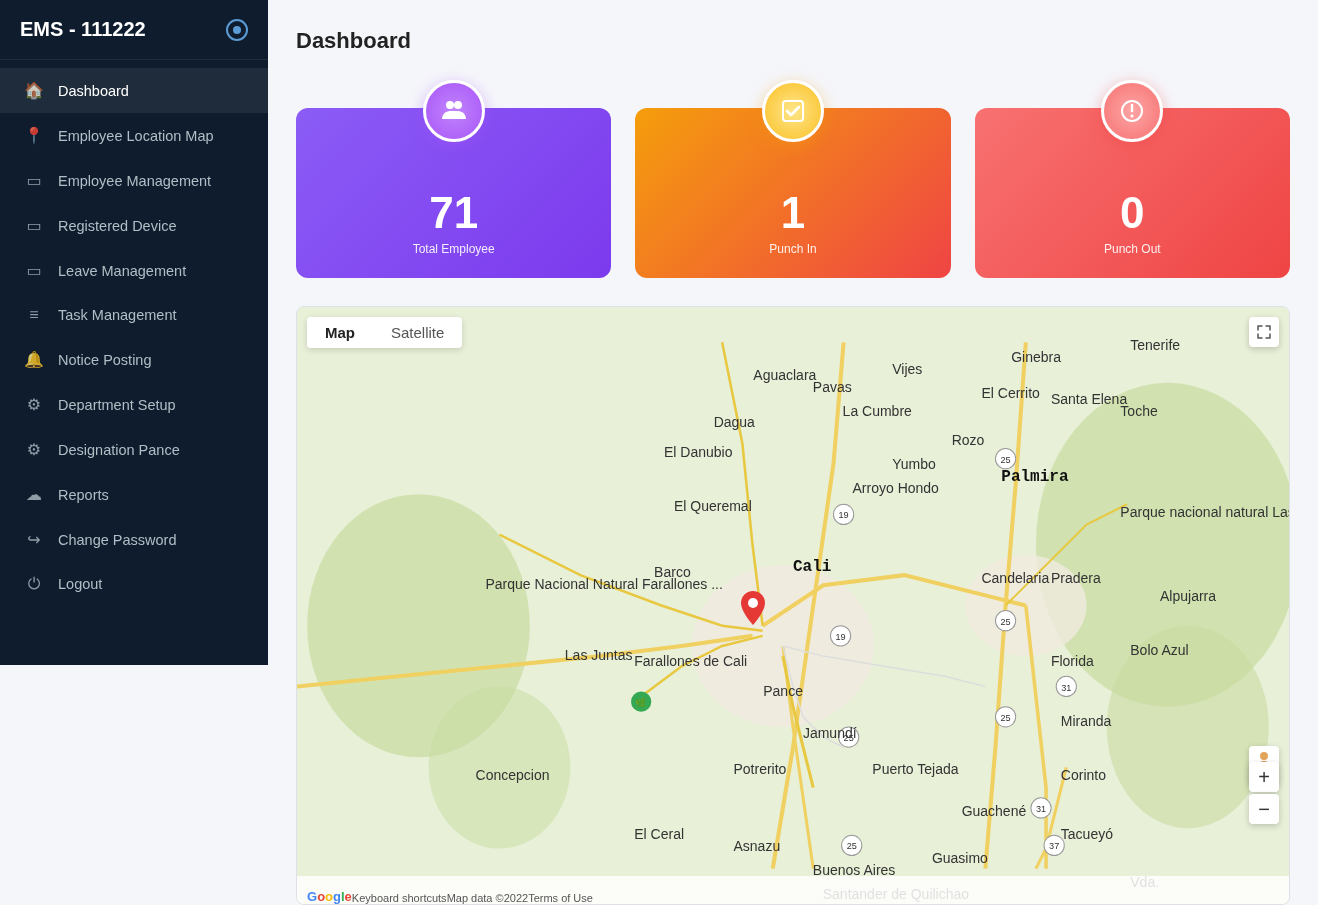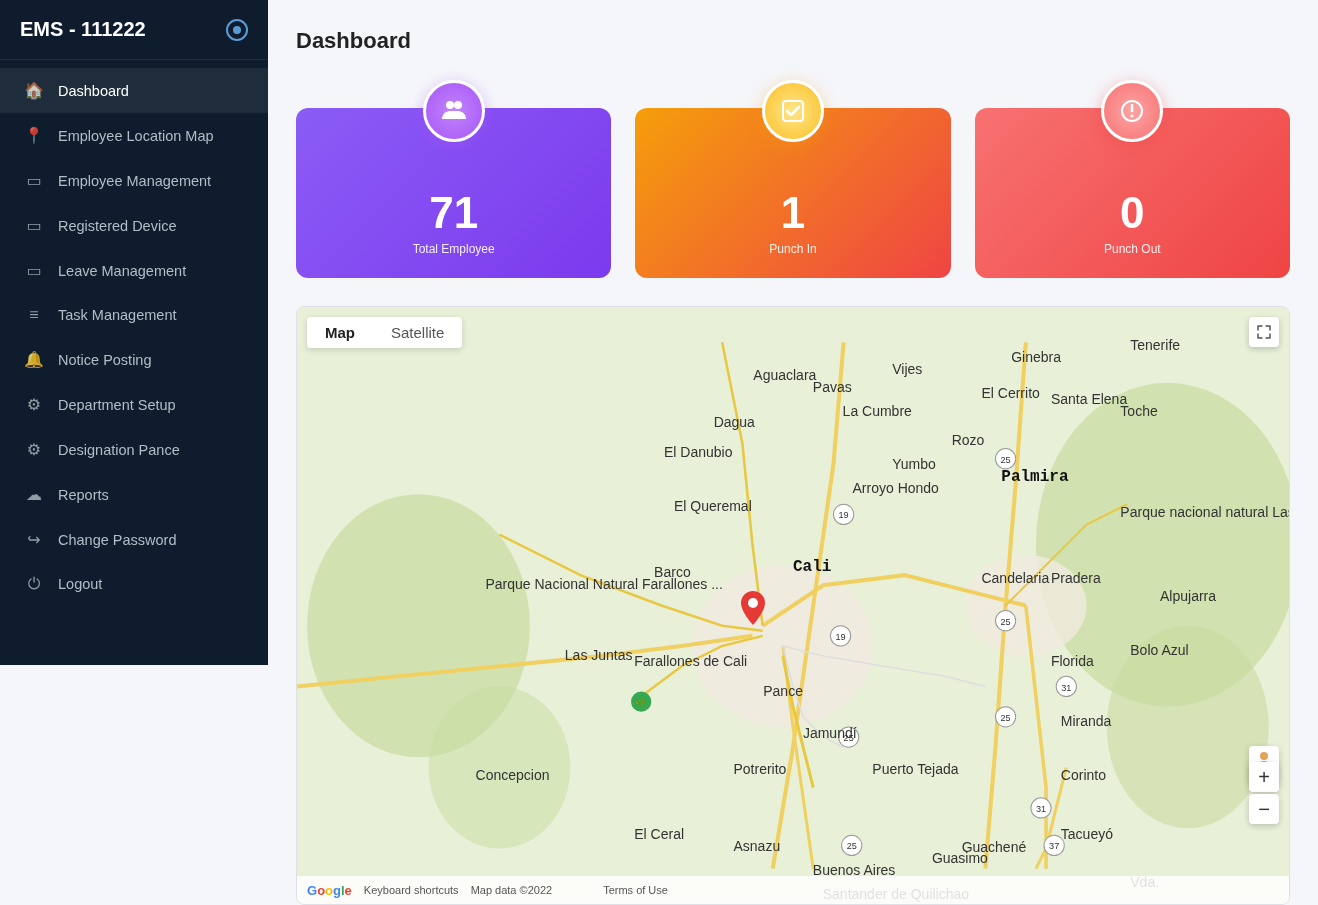--- a/index.html
+++ b/index.html
@@ -271,25 +271,25 @@
 
     
     .map-bottom-bar {
       position: absolute;
       bottom: 0;
       left: 0;
       right: 0;
       height: 28px;
       background: rgba(255,255,255,0.85);
       display: flex;
-      align-items: center;
+      align-items: flex-end;
       padding: 0 10px;
       font-size: 11px;
       color: #555;
-      gap: 12px;
+      gap: 0;
       z-index: 10;
     }
     .google-logo {
       font-size: 13px;
       font-weight: 700;
       color: #555;
     }
     .google-logo span.g { color: #4285F4; }
     .google-logo span.o1 { color: #EA4335; }
     .google-logo span.o2 { color: #FBBC05; }
@@ -532,21 +532,21 @@
           <div class="map-label" style="left: 34%; top: 58%;">Farallones de Cali</div>
           <div class="map-label" style="left: 27%; top: 57%;">Las Juntas</div>
           <div class="map-label" style="left: 47%; top: 63%;">Pance</div>
           <div class="map-label" style="left: 76%; top: 58%;">Florida</div>
           <div class="map-label" style="left: 51%; top: 70%;">Jamundí</div>
           <div class="map-label" style="left: 77%; top: 68%;">Miranda</div>
           <div class="map-label" style="left: 44%; top: 76%;">Potrerito</div>
           <div class="map-label" style="left: 58%; top: 76%;">Puerto Tejada</div>
           <div class="map-label" style="left: 77%; top: 77%;">Corinto</div>
           <div class="map-label" style="left: 18%; top: 77%;">Concepcion</div>
-          <div class="map-label" style="left: 67%; top: 83%; margin-top: 36px;">Guachené</div>
+          <div class="map-label" style="left: 67%; top: 83%;">Guachené</div>
           <div class="map-label" style="left: 34%; top: 87%;">El Ceral</div>
           <div class="map-label" style="left: 44%; top: 89%;">Asnazu</div>
           <div class="map-label" style="left: 52%; top: 93%;">Buenos Aires</div>
           <div class="map-label" style="left: 77%; top: 87%;">Tacueyó</div>
           <div class="map-label" style="left: 64%; top: 91%;">Guasimo</div>
           <div class="map-label" style="left: 53%; top: 97%;">Santander de Quilichao</div>
           <div class="map-label" style="left: 84%; top: 95%;">Vda.</div>
         </div>
 
       <div class="map-pin">
@@ -571,17 +571,17 @@
         <button class="map-zoom-btn">+</button>
         <button class="map-zoom-btn">−</button>
       </div>
 
       <div class="map-bottom-bar">
         <span class="google-logo">
           <span class="g">G</span><span class="o1">o</span><span class="o2">o</span><span class="g2">g</span><span class="l">l</span><span class="e">e</span>
         </span>
         <span style="color:#555; text-decoration:none; cursor:pointer;">Keyboard shortcuts</span>
         <span>Map data ©2022</span>
-        <span style="cursor:pointer;margin-left:39px;">Terms of Use</span>
+        <span style="cursor:pointer;">Terms of Use</span>
       </div>
     </div>
   </div>
 </main>
 
 </body></html>

